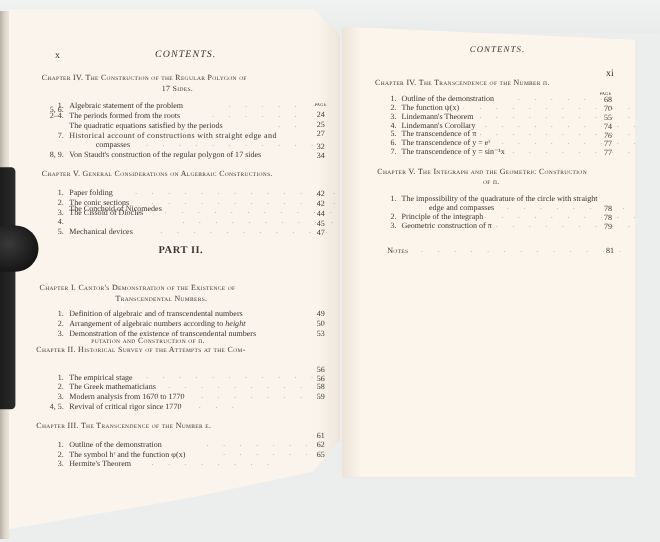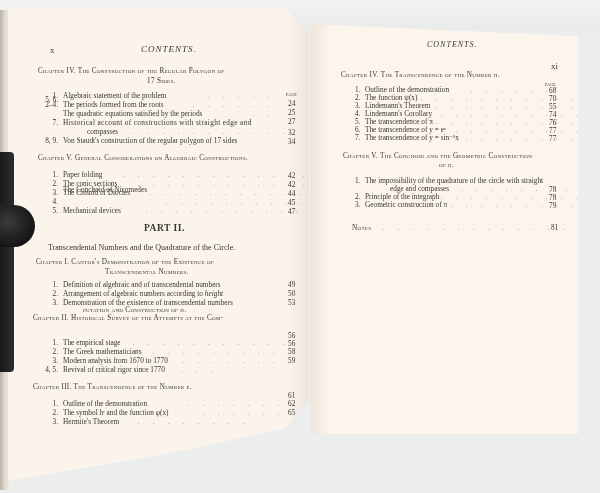--- a/index.html
+++ b/index.html
@@ -133,21 +133,20 @@
     <div class="t small" style="left:280px;top:191px;">45</div>
   </div>
   <div>
     <div class="t small num" style="left:10px;top:199px;">5.</div>
     <div class="t small" style="left:55px;top:199px;">Mechanical devices</div>
     <div class="t dots" style="left:138px;top:200px;">. . . . . . . . . . . .</div>
     <div class="t small" style="left:280px;top:200px;">47</div>
   </div>
 
   <div class="t part" style="left:136px;top:216px;font-weight:bold;">PART II.</div>
-  <div class="t sub" style="left:40px;top:236px;">Transcendental Numbers and the Quadrature of the Circle.</div>
 
   <div class="t chap sc" style="left:28px;top:251px;">Chapter I.  Cantor's Demonstration of the Existence of</div>
   <div class="t chap sc" style="left:97px;top:261px;">Transcendental Numbers.</div>
 
   <div>
     <div class="t small num" style="left:10px;top:273px;">1.</div>
     <div class="t small" style="left:55px;top:273px;">Definition of algebraic and of transcendental numbers</div>
     <div class="t small" style="left:280px;top:273px;">49</div>
   </div>
   <div>
@@ -254,21 +253,21 @@
     <div class="t dots" style="left:145px;top:103px;">. . . . . . . . .</div>
     <div class="t small" style="left:238px;top:103px;">77</div>
   </div>
   <div>
     <div class="t small" style="left:44px;top:110px;">7.</div>
     <div class="t small" style="left:54px;top:110px;">The transcendence of y = sin⁻¹x</div>
     <div class="t dots" style="left:155px;top:111px;">. . . . . . . .</div>
     <div class="t small" style="left:238px;top:111px;">77</div>
   </div>
 
-  <div class="t chap sc" style="left:32px;top:129px;">Chapter V.  The Conchoid and the Geometric Construction</div>
+  <div class="t chap sc" style="left:32px;top:129px;">Chapter V.  The Integraph and the Geometric Construction</div>
   <div class="t chap sc" style="left:128px;top:138px;">of π.</div>
 
   <div>
     <div class="t small" style="left:44px;top:153px;">1.</div>
     <div class="t small" style="left:54px;top:153px;">The impossibility of the quadrature of the circle with straight</div>
     <div class="t small" style="left:79px;top:161px;">edge and compasses</div>
     <div class="t dots" style="left:150px;top:162px;">. . . . . . . .</div>
     <div class="t small" style="left:238px;top:162px;">78</div>
   </div>
   <div>

